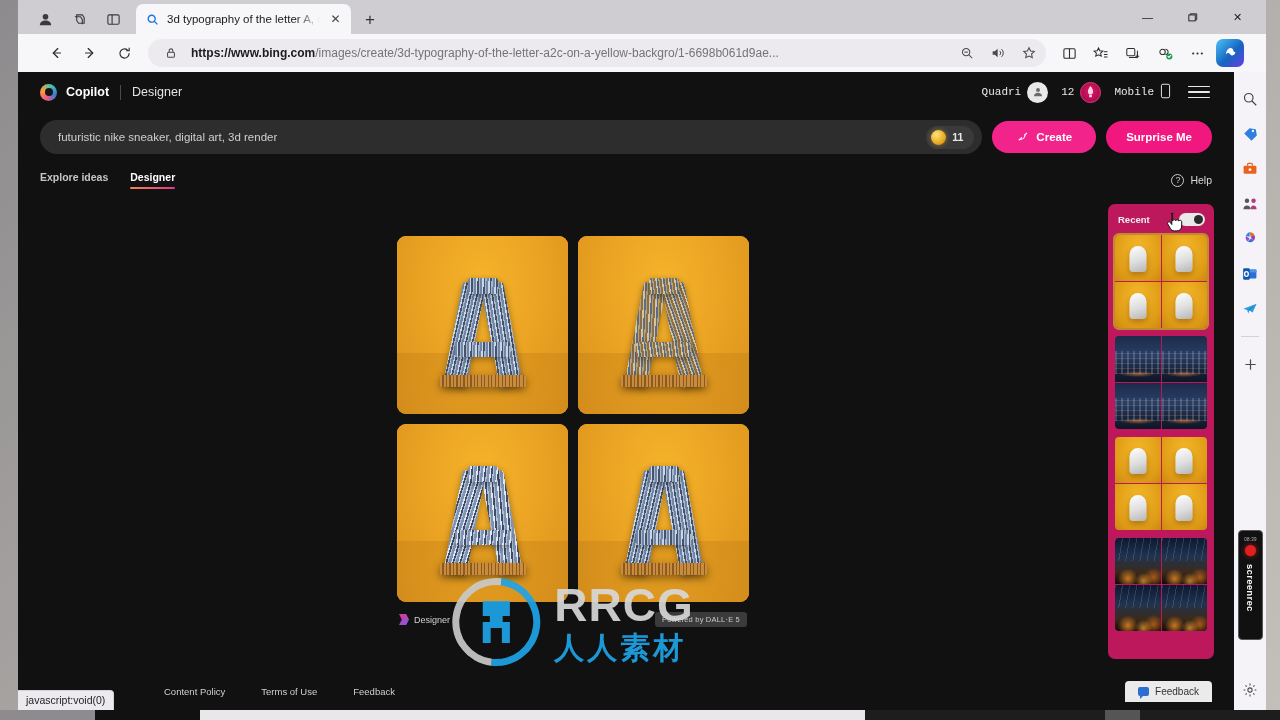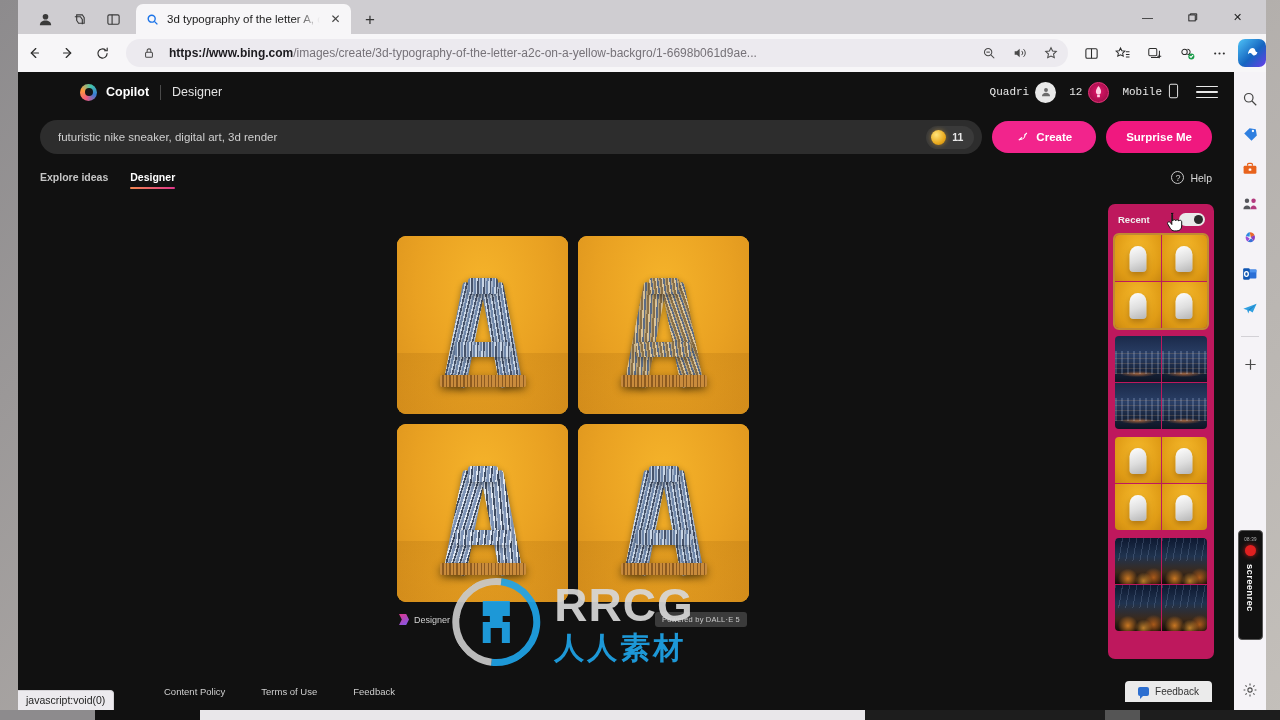--- a/index.html
+++ b/index.html
@@ -60,21 +60,21 @@
     margin-left: auto; display: flex; height: 34px; align-self: flex-start;
   }
   .wc {
     width: 45px; height: 34px; display: flex; align-items: center;
     justify-content: center; color: #1b1b1b; font-size: 11px; cursor: pointer;
   }
 
   
   .navbar {
     height: 38px; background: #f7f6f8;
-    display: flex; align-items: center; padding: 0 0; gap: 2px;
+    display: flex; align-items: center; padding: 0 22px; gap: 2px;
   }
   .navbtn {
     width: 32px; height: 30px; border-radius: 5px; display: flex;
     align-items: center; justify-content: center; color: #2c2c2c;
     cursor: pointer; flex: 0 0 32px;
   }
   .omnibox {
     flex: 1; height: 28px; background: #eceaef; border-radius: 14px;
     display: flex; align-items: center; padding: 0 6px 0 12px;
     margin: 0 6px; gap: 9px; cursor: text;
@@ -104,21 +104,21 @@
   
   .viewport { flex: 1; display: flex; background: #000; position: relative; }
 
   
   .page {
     flex: 1; background: #111111; position: relative; overflow: hidden;
   }
 
   .app-header {
     height: 40px; display: flex; align-items: center;
-    padding: 0 16px 0 22px; gap: 2px; margin-left: 40px;
+    padding: 0 24px 0 22px; gap: 2px;
   }
   .brand { display: flex; align-items: center; gap: 9px; cursor: pointer; }
   .copilot-logo {
     width: 17px; height: 17px; border-radius: 50%;
     background: conic-gradient(from 200deg,#f15a7e,#ff9a3c,#43c6ac,#3a7bd5,#f15a7e);
     position: relative;
   }
   .copilot-logo::after {
     content: ""; position: absolute; inset: 4.5px; border-radius: 50%;
     background: #151515;
@@ -173,21 +173,21 @@
     height: 32px; border-radius: 17px; background: #f2248c; border: none;
     color: #fff; font-size: 11.5px; font-weight: 700;
     display: flex; align-items: center; justify-content: center; gap: 7px;
     padding: 0 24px; cursor: pointer; font-family: inherit;
     white-space: nowrap;
   }
   .btn-pink.surprise { background: #f0187f; padding: 0 20px; position: relative; }
 
   
   .tabs-row {
-    display: flex; align-items: flex-start; padding: 0 22px; margin-top: 17px;
+    display: flex; align-items: center; padding: 0 22px; margin-top: 17px;
   }
   .ptab {
     font-size: 10.5px; font-weight: 700; color: #c6c6c6; cursor: pointer;
     padding-bottom: 6px; margin-right: 22px; position: relative;
   }
   .ptab.active { color: #fff; }
   .ptab.active::after {
     content: ""; position: absolute; left: 0; right: 0; bottom: 0; height: 2.5px;
     background: linear-gradient(90deg,#f2874f,#e0368c); border-radius: 2px;
   }

